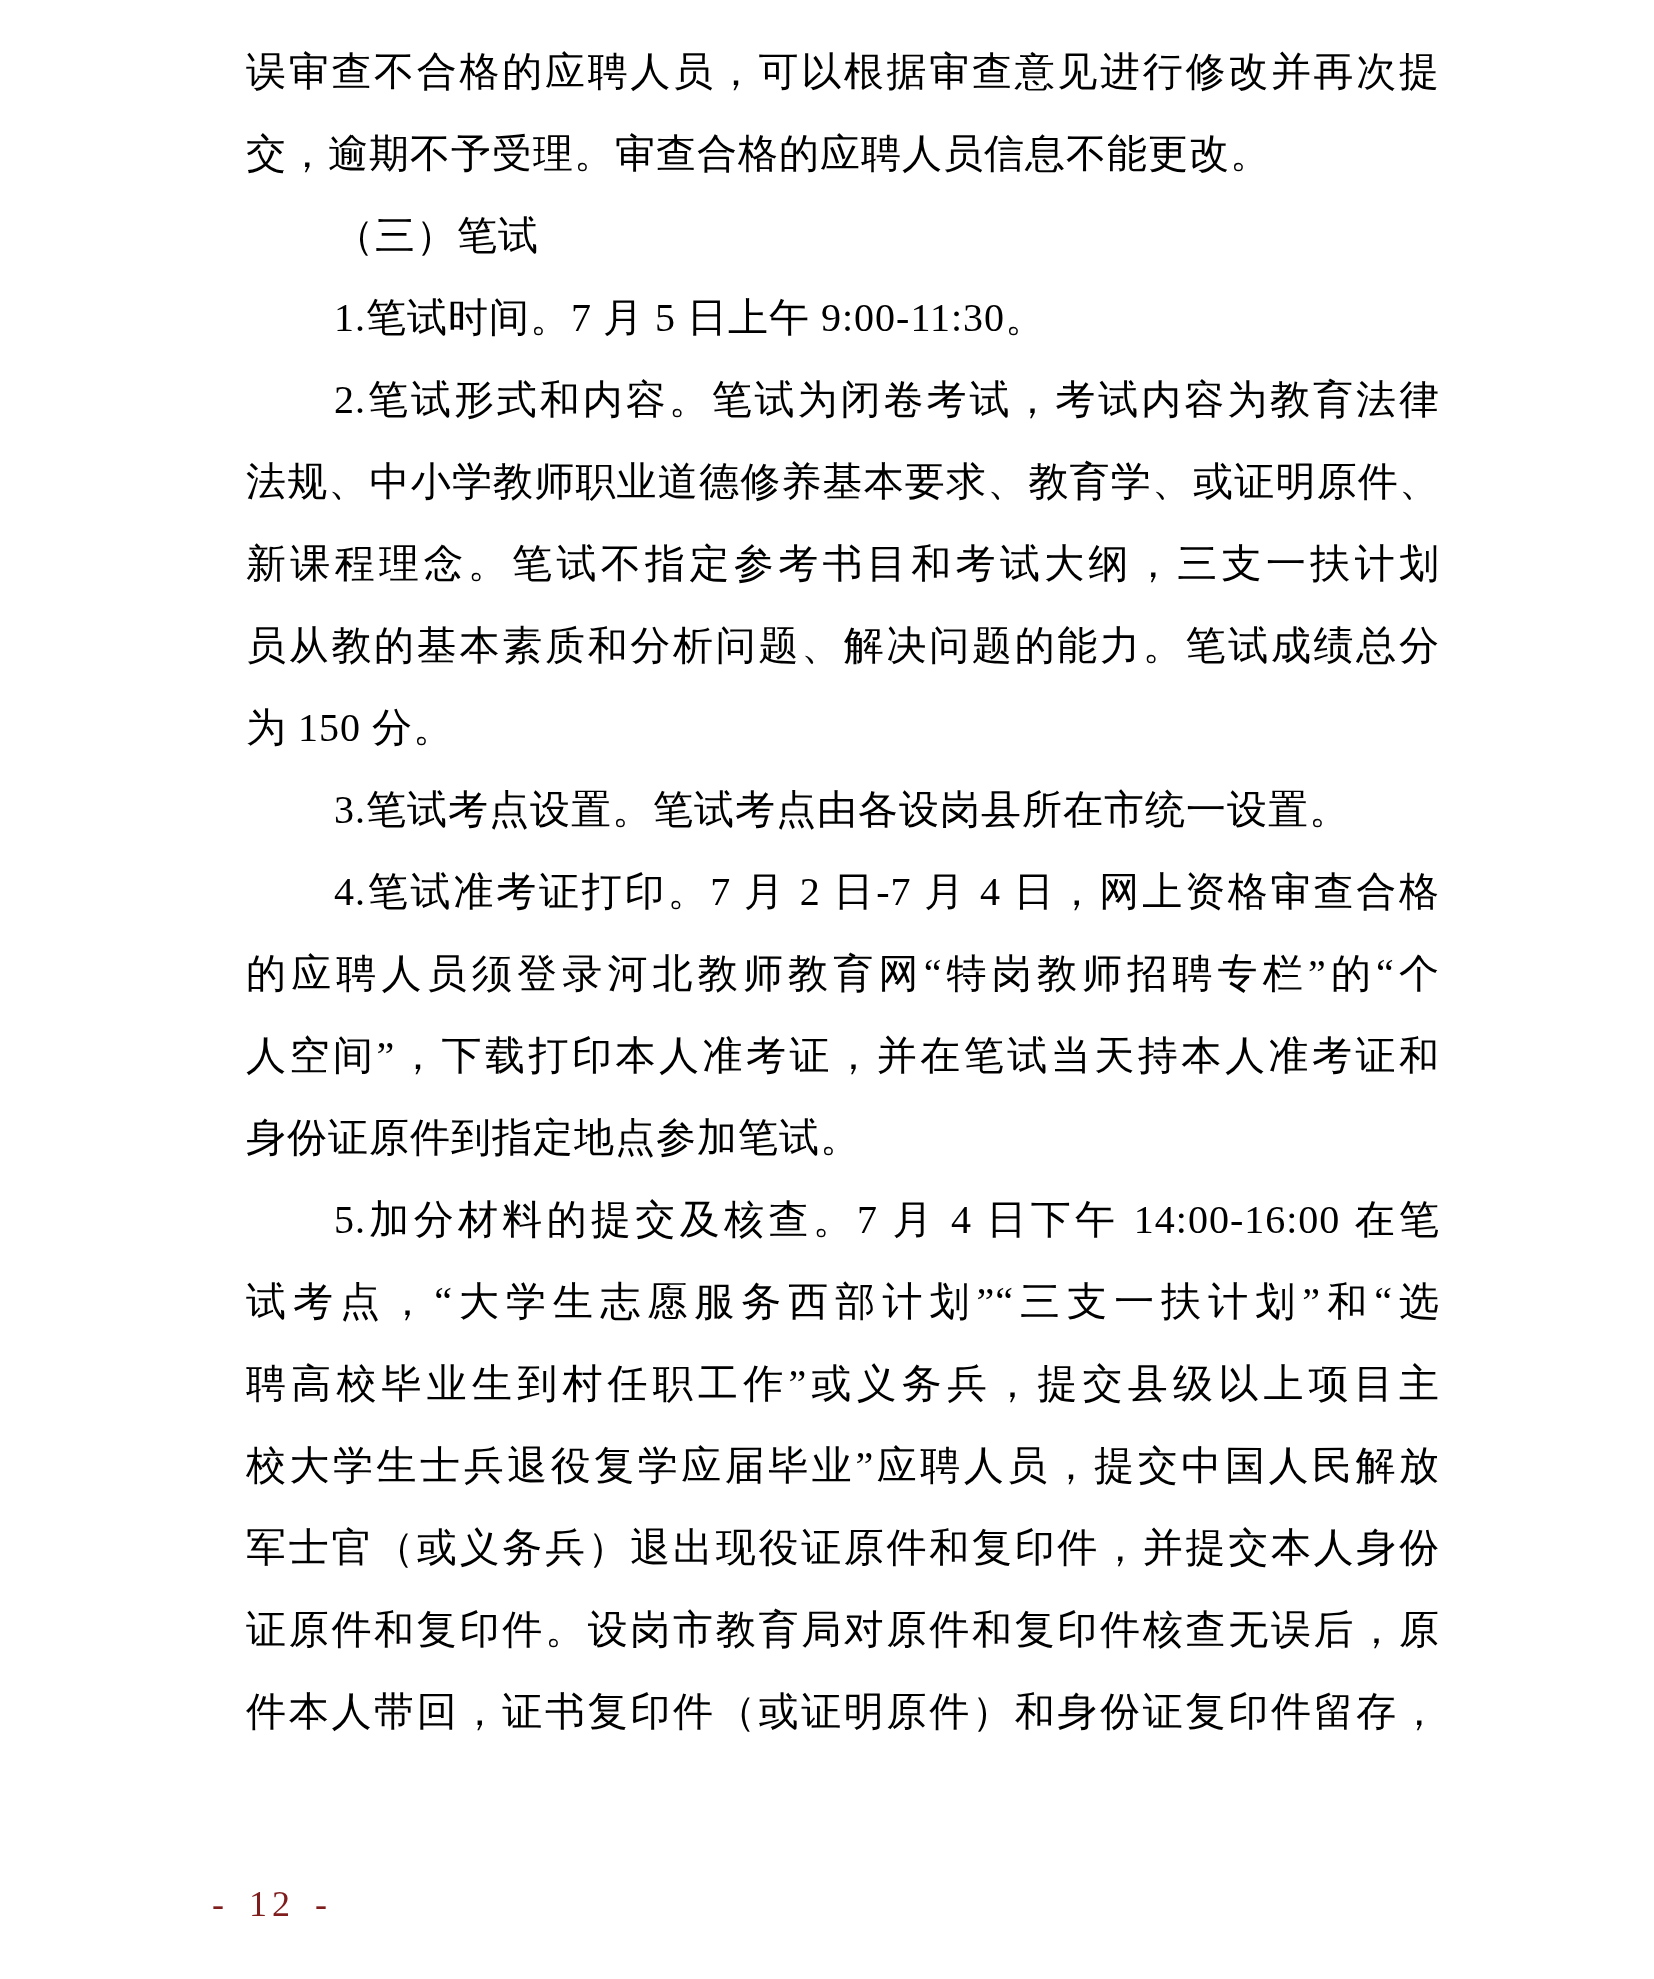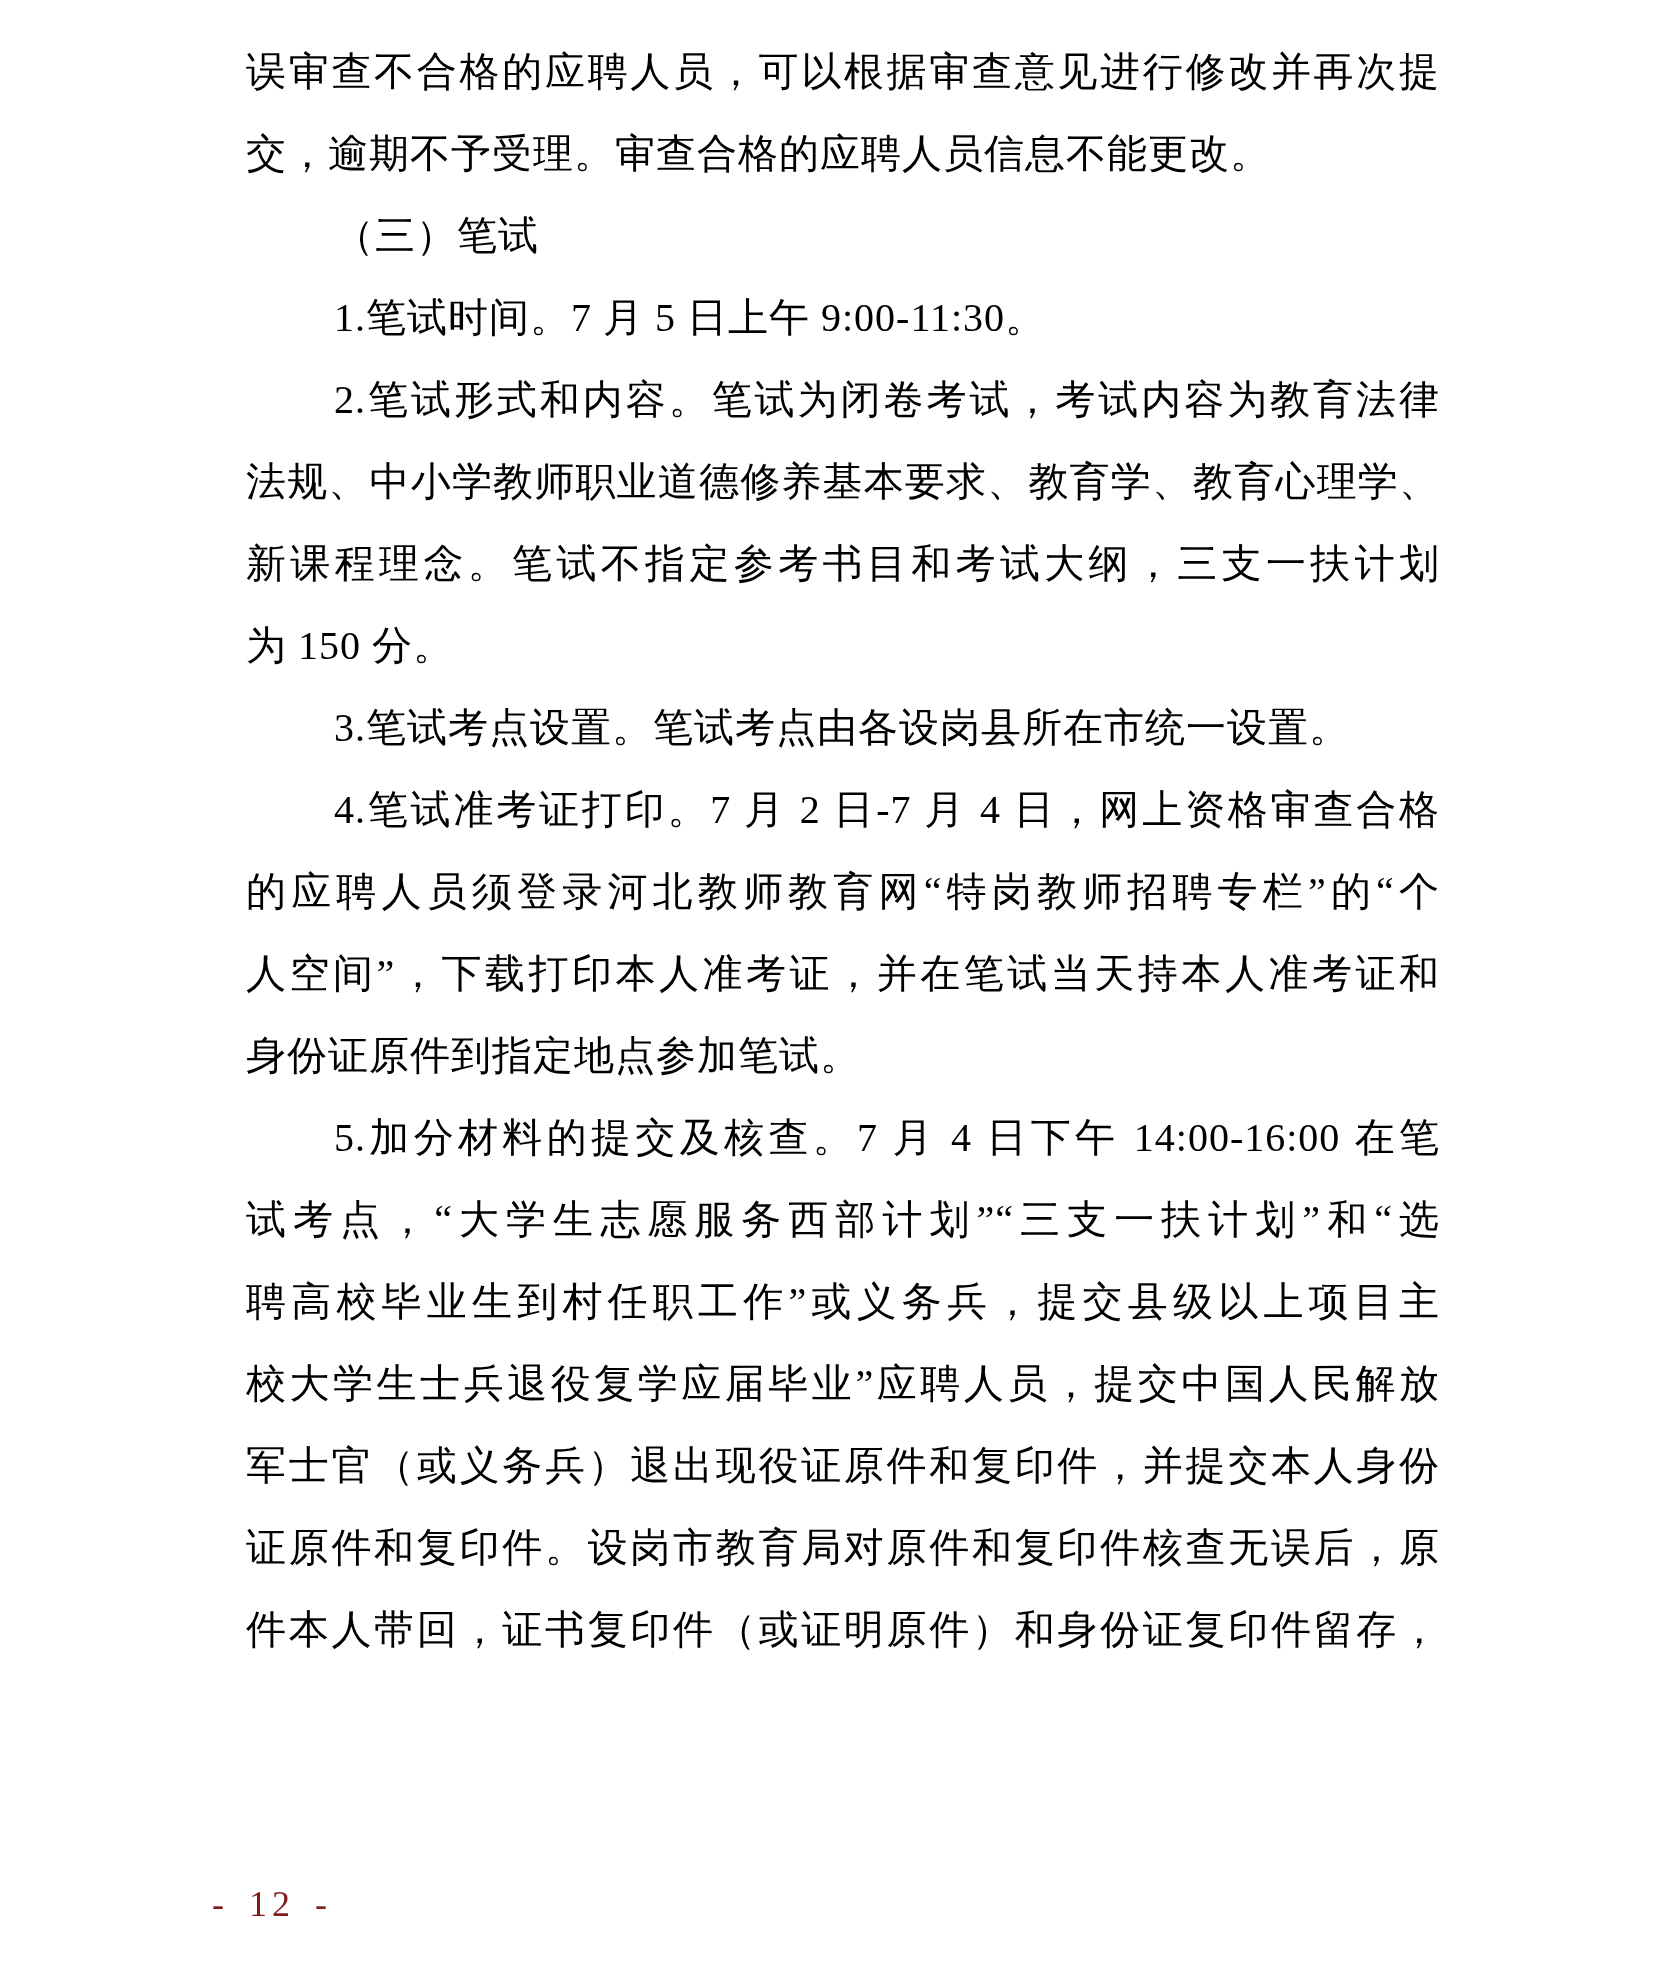--- a/index.html
+++ b/index.html
@@ -53,22 +53,23 @@
 </style>
 </head>
 <body>
 
 <div class="doc-body">
   <div class="line">误审查不合格的应聘人员，可以根据审查意见进行修改并再次提</div>
   <div class="line last">交，逾期不予受理。审查合格的应聘人员信息不能更改。</div>
   <div class="line last indent">（三）笔试</div>
   <div class="line last indent">1.笔试时间。7 月 5 日上午 9:00-11:30。</div>
   <div class="line indent">2.笔试形式和内容。笔试为闭卷考试，考试内容为教育法律</div>
-  <div class="line">法规、中小学教师职业道德修养基本要求、教育学、教育心理学、</div>
+  <div class="line">法规、中小学教师职业道德修养基本要求、教育学、或证明原件、</div>
   <div class="line">新课程理念。笔试不指定参考书目和考试大纲，三支一扶计划</div>
+  <div class="line">员从教的基本素质和分析问题、解决问题的能力。笔试成绩总分</div>
   <div class="line last">为 150 分。</div>
   <div class="line last indent">3.笔试考点设置。笔试考点由各设岗县所在市统一设置。</div>
   <div class="line indent">4.笔试准考证打印。7 月 2 日-7 月 4 日，网上资格审查合格</div>
   <div class="line">的应聘人员须登录河北教师教育网“特岗教师招聘专栏”的“个</div>
   <div class="line">人空间”，下载打印本人准考证，并在笔试当天持本人准考证和</div>
   <div class="line last">身份证原件到指定地点参加笔试。</div>
   <div class="line indent">5.加分材料的提交及核查。7 月 4 日下午 14:00-16:00 在笔</div>
   <div class="line">试考点，“大学生志愿服务西部计划”“三支一扶计划”和“选</div>
   <div class="line">聘高校毕业生到村任职工作”或义务兵，提交县级以上项目主</div>
   <div class="line">校大学生士兵退役复学应届毕业”应聘人员，提交中国人民解放</div>

